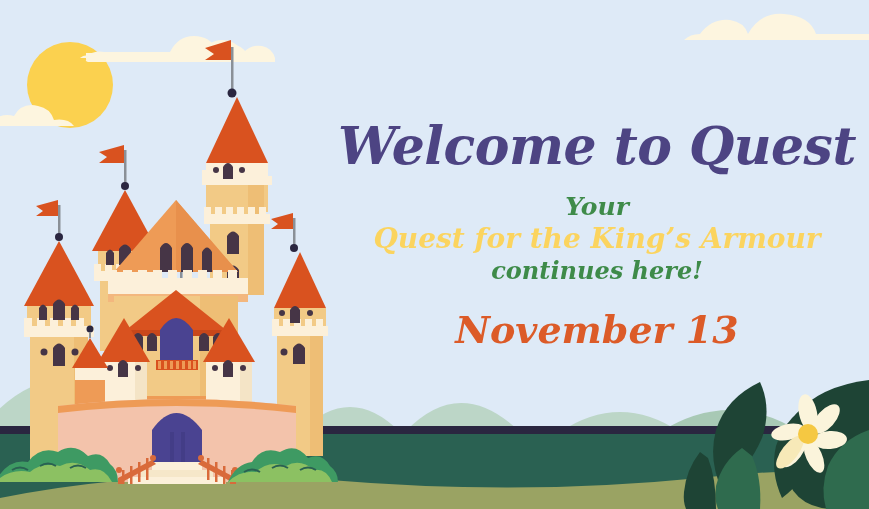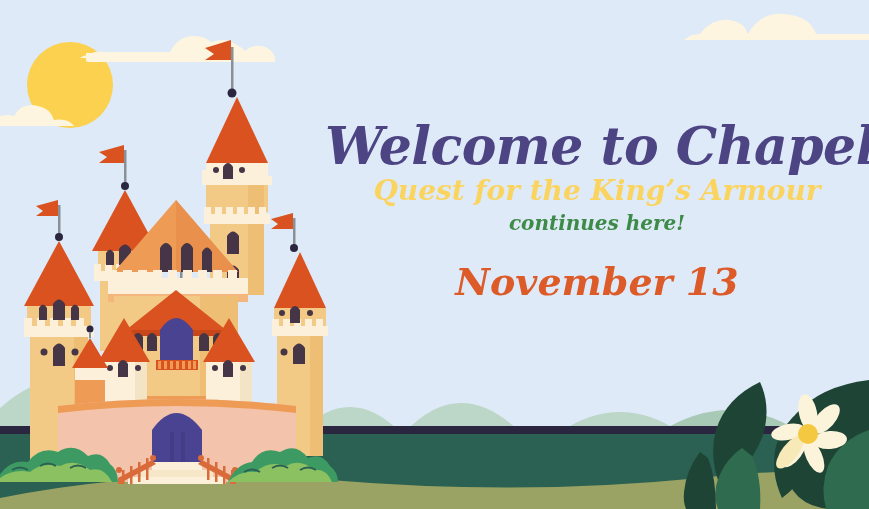--- a/index.html
+++ b/index.html
@@ -20,21 +20,21 @@
   .t-your{
     font-family:"DejaVu Serif",serif;font-weight:bold;font-style:italic;
     font-size:25px;line-height:30px;color:#3E8B49;margin:18px 0 0 0;
   }
   .t-quest{
     font-family:"DejaVu Serif",serif;font-weight:bold;font-style:italic;
     font-size:28px;line-height:34px;color:#FBD45F;margin:0;white-space:nowrap;
   }
   .t-cont{
     font-family:"DejaVu Serif",serif;font-weight:bold;font-style:italic;
-    font-size:20px;line-height:30px;color:#3E8B49;margin:0;
+    font-size:24px;line-height:30px;color:#3E8B49;margin:0;
   }
   .t-date{
     font-family:"DejaVu Serif",serif;font-weight:bold;font-style:italic;
     font-size:38px;line-height:44px;color:#DC5B28;margin:22px 0 16px 0;
   }
 </style>
 </head>
 <body>
 
 <div id="stage">
@@ -332,19 +332,20 @@
         <ellipse cx="814" cy="456" rx="8" ry="18" transform="rotate(-24 814 456)"></ellipse>
         <ellipse cx="794" cy="452" rx="8" ry="18" transform="rotate(36 794 452)"></ellipse>
         <ellipse cx="788" cy="432" rx="8" ry="17" transform="rotate(78 788 432)"></ellipse>
       </g>
       <ellipse cx="790" cy="452" rx="8" ry="20" transform="rotate(38 790 452)" fill="#F7E9B8"></ellipse>
       <circle cx="808" cy="434" r="10" fill="#F5C842"></circle>
     </g>
   </svg>
 
   <div id="text-block">
-    <div class="t-main">Welcome to Chapel</div>
+    <div class="t-main">Welcome to Quest</div>
+    <div class="t-your">Your</div>
     <div class="t-quest">Quest for the King’s Armour</div>
     <div class="t-cont">continues here!</div>
     <div class="t-date">November 13</div>
   </div>
 
 </div>
 
 </body></html>

